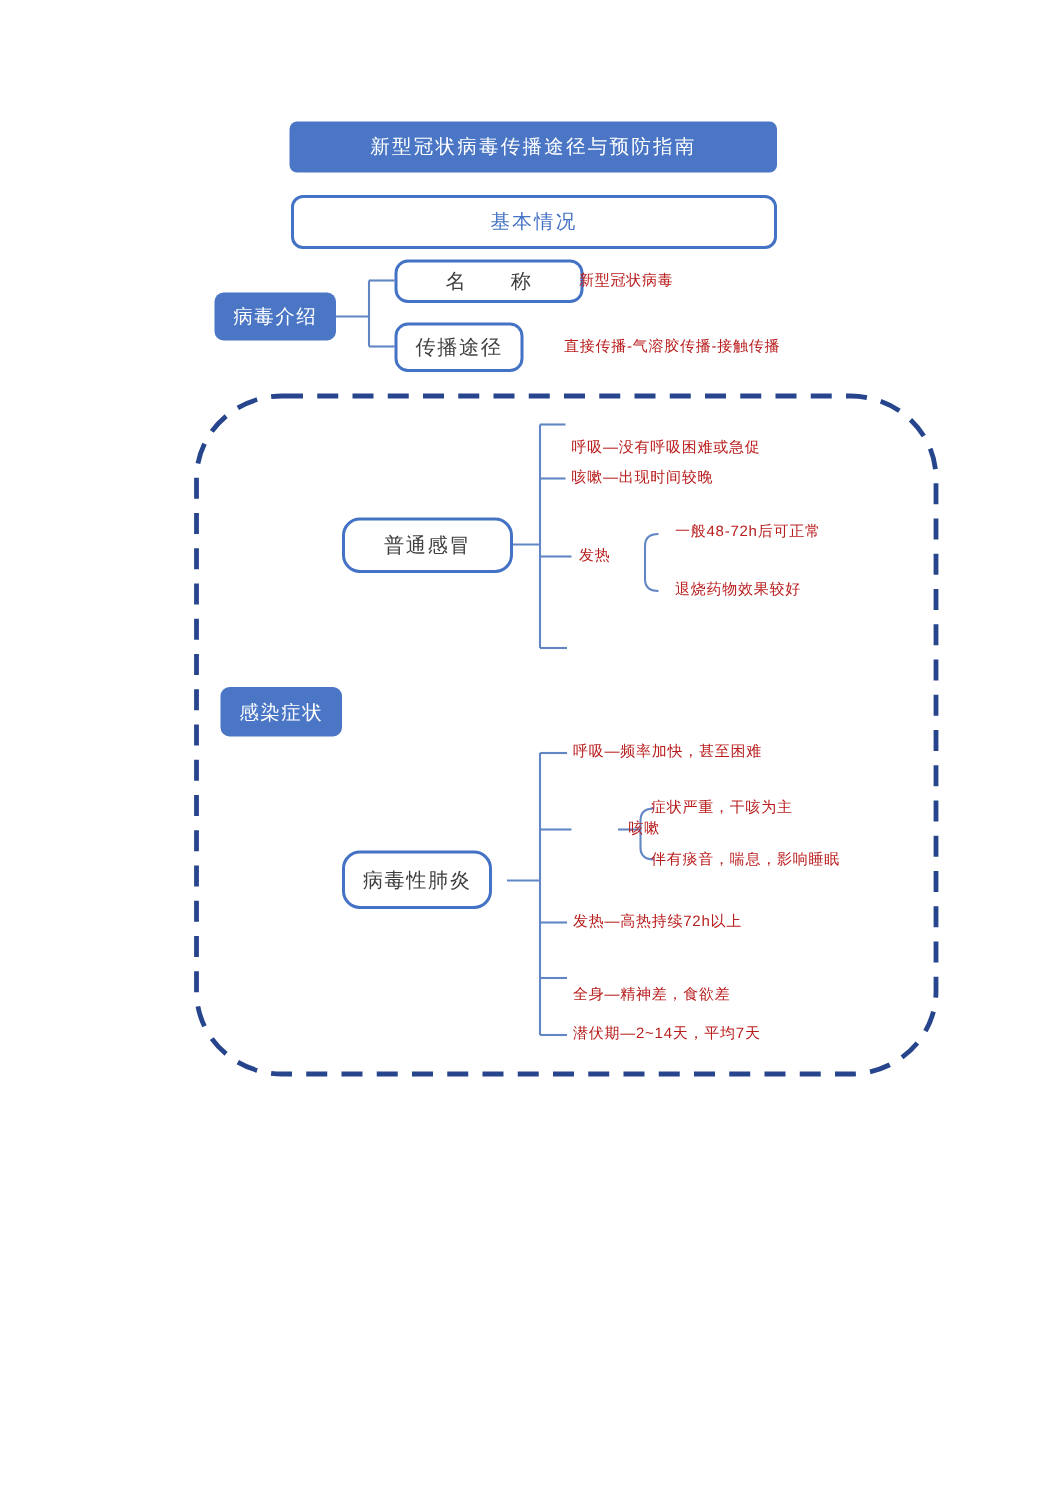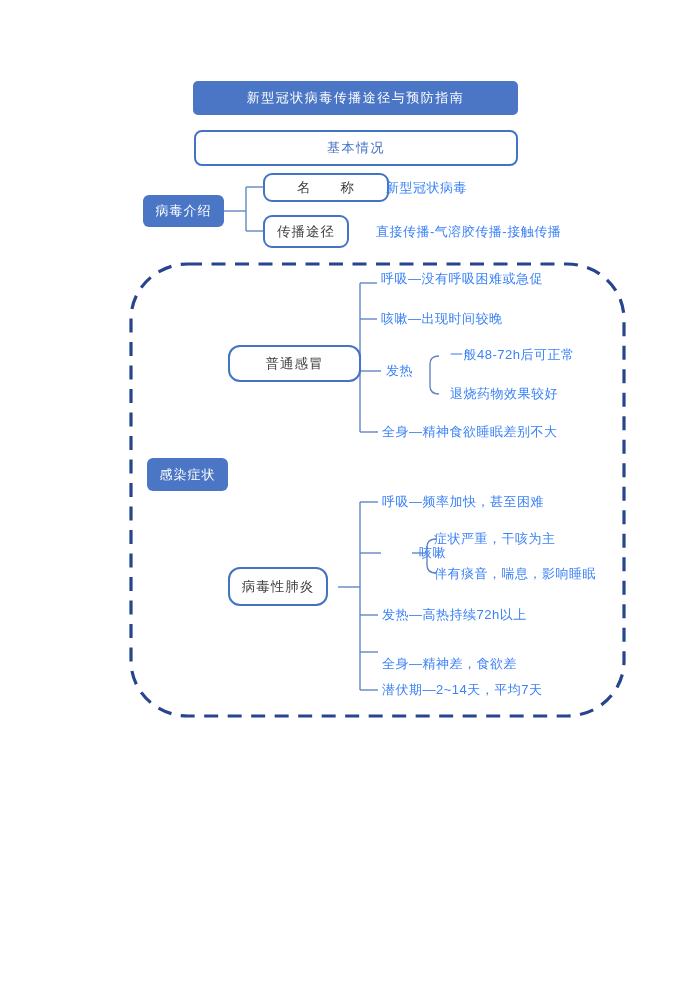--- a/index.html
+++ b/index.html
@@ -9,21 +9,21 @@
   }
   .layer{position:absolute;left:0;top:0;width:700px;height:991px;pointer-events:none;}
   .node{position:absolute;display:flex;align-items:center;justify-content:center;
     white-space:nowrap;box-sizing:border-box;}
   .fill-blue{background:#4a76c5;color:#ffffff;border-radius:6px;font-size:13px;letter-spacing:1px;}
   .outline{background:#ffffff;border:2px solid #4472c4;color:#3f3f3f;font-size:13.5px;letter-spacing:1px;}
   .title-box{background:#4a76c5;color:#ffffff;border-radius:5px;font-size:13px;letter-spacing:1.5px;}
   .basic-box{background:#ffffff;border:2px solid #4472c4;border-radius:8px;color:#4472c4;
     font-size:13px;letter-spacing:1.5px;}
   .thick{border-width:2.5px;border-radius:12px;}
-  .branch{position:absolute;font-size:13px;color:#3b82f6;white-space:nowrap;
+  .branch{position:absolute;font-size:10px;color:#b91c1c;white-space:nowrap;
     line-height:17px;letter-spacing:0.5px;}
 </style>
 </head>
 <body>
 
 <div class="page">
 
   <svg class="layer" viewBox="0 0 700 991" xmlns="http://www.w3.org/2000/svg">
 
     <rect x="131" y="264" width="493" height="452" rx="57" ry="55" fill="none" stroke="#26458c" stroke-width="3.2" stroke-dasharray="14 9.5"></rect>
@@ -63,28 +63,27 @@
   <div class="node fill-blue" style="left:143px;top:195px;width:81px;height:32px;">病毒介绍</div>
 
   <div class="node outline" style="left:263px;top:173px;width:126px;height:29px;border-radius:9px;">名　　称</div>
   <div class="branch" style="left:386px;top:179px;">新型冠状病毒</div>
 
   <div class="node outline" style="left:263px;top:215px;width:86px;height:33px;border-radius:9px;">传播途径</div>
   <div class="branch" style="left:376px;top:223px;">直接传播-气溶胶传播-接触传播</div>
 
   <div class="node fill-blue" style="left:147px;top:458px;width:81px;height:33px;">感染症状</div>
 
-  <div class="node outline thick" style="left:228px;top:345px;width:133px;height:37px;">普通感冒</div>
+  <div class="node outline thick" style="left:228px;top:345px;width:114px;height:37px;">普通感冒</div>
 
-  <div class="branch" style="left:381px;top:270px;text-align:right;">呼吸—没有呼吸困难或急促</div>
+  <div class="branch" style="left:381px;top:290px;text-align:right;">呼吸—没有呼吸困难或急促</div>
   <div class="branch" style="left:381px;top:310px;">咳嗽—出现时间较晚</div>
   <div class="branch" style="left:386px;top:362px;">发热</div>
   <div class="branch" style="left:450px;top:346px;">一般48-72h后可正常</div>
   <div class="branch" style="left:450px;top:385px;">退烧药物效果较好</div>
-  <div class="branch" style="left:382px;top:423px;">全身—精神食欲睡眠差别不大</div>
 
   <div class="node outline thick" style="left:228px;top:567px;width:100px;height:39px;">病毒性肺炎</div>
 
   <div class="branch" style="left:382px;top:493px;">呼吸—频率加快，甚至困难</div>
   <div class="branch" style="left:385px;top:544px;padding-left:34px;">咳嗽</div>
   <div class="branch" style="left:434px;top:530px;">症状严重，干咳为主</div>
   <div class="branch" style="left:434px;top:565px;">伴有痰音，喘息，影响睡眠</div>
   <div class="branch" style="left:382px;top:606px;">发热—高热持续72h以上</div>
   <div class="branch" style="left:382px;top:643px;margin-top:12px;">全身—精神差，食欲差</div>
   <div class="branch" style="left:382px;top:681px;">潜伏期—2~14天，平均7天</div>

